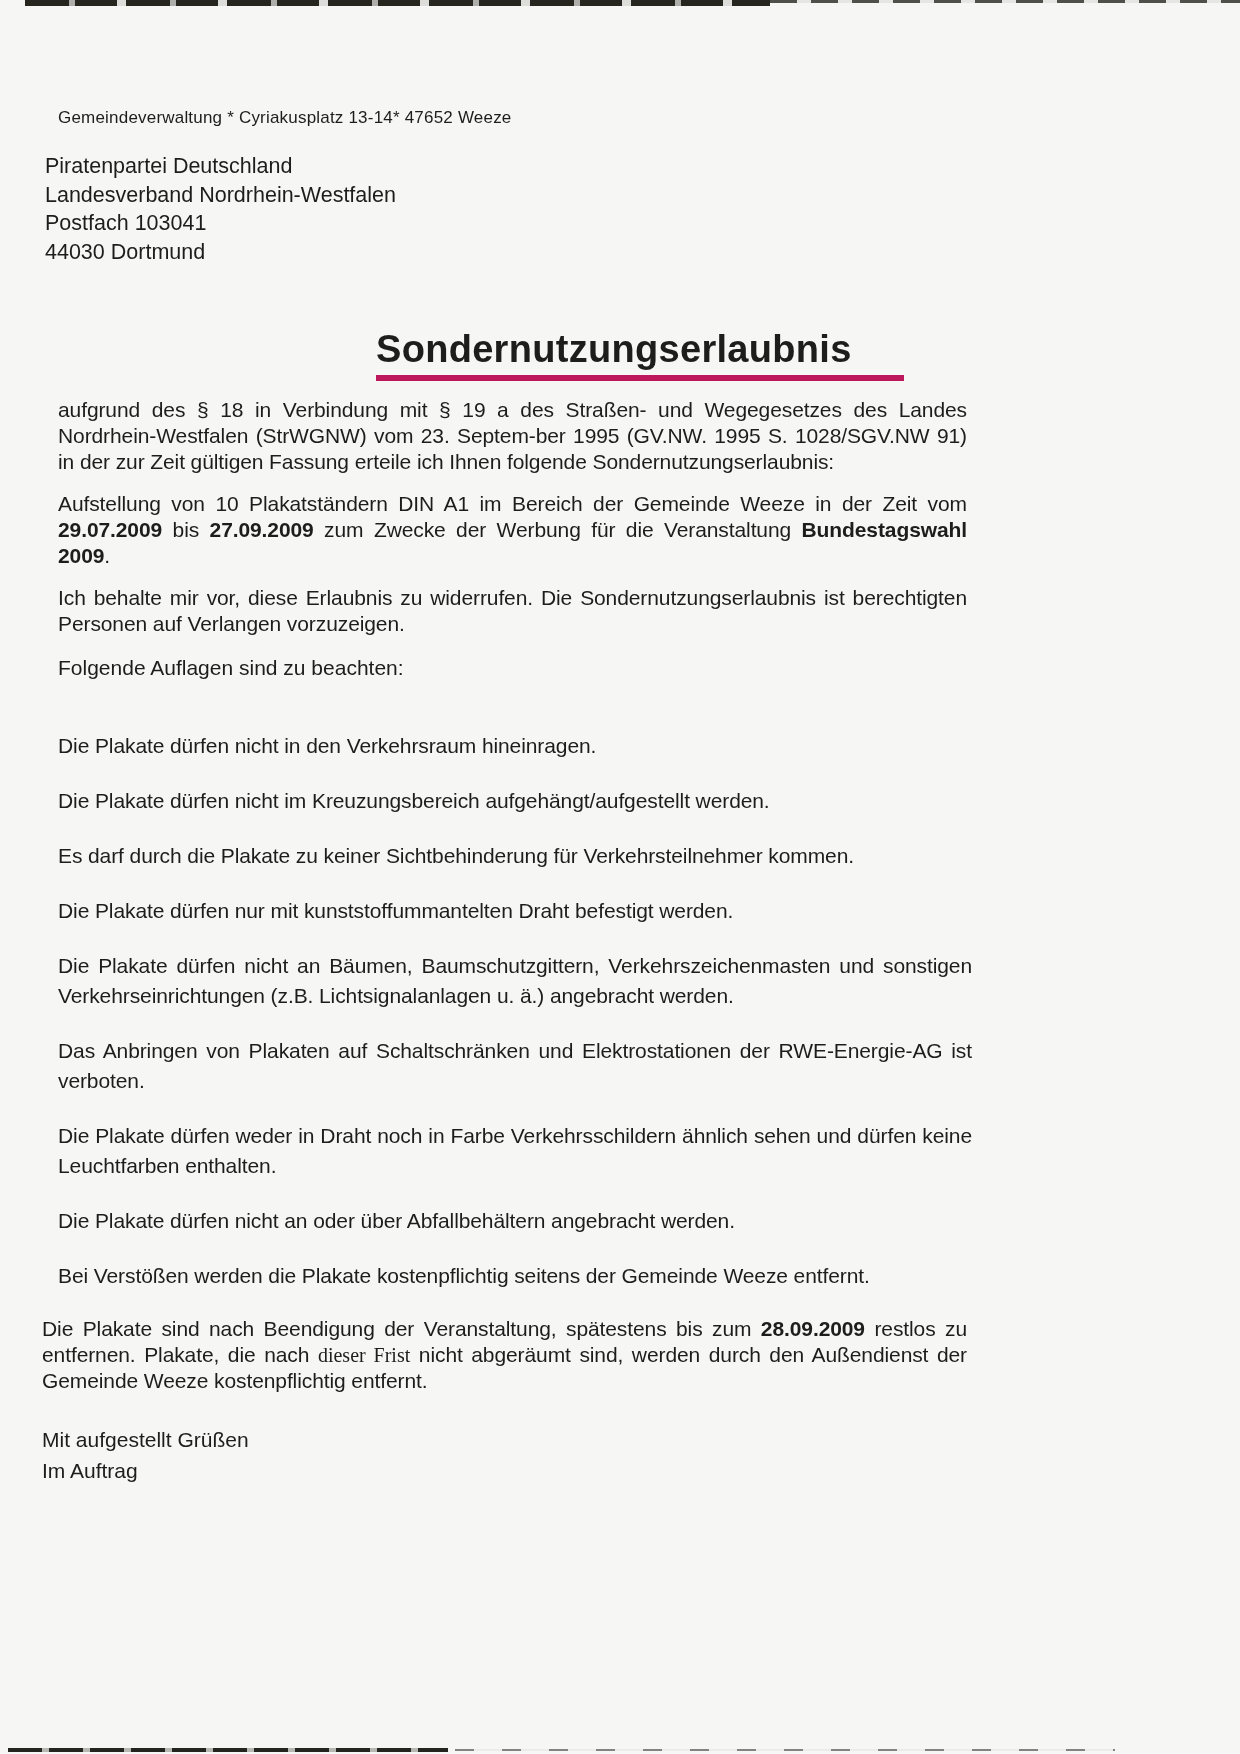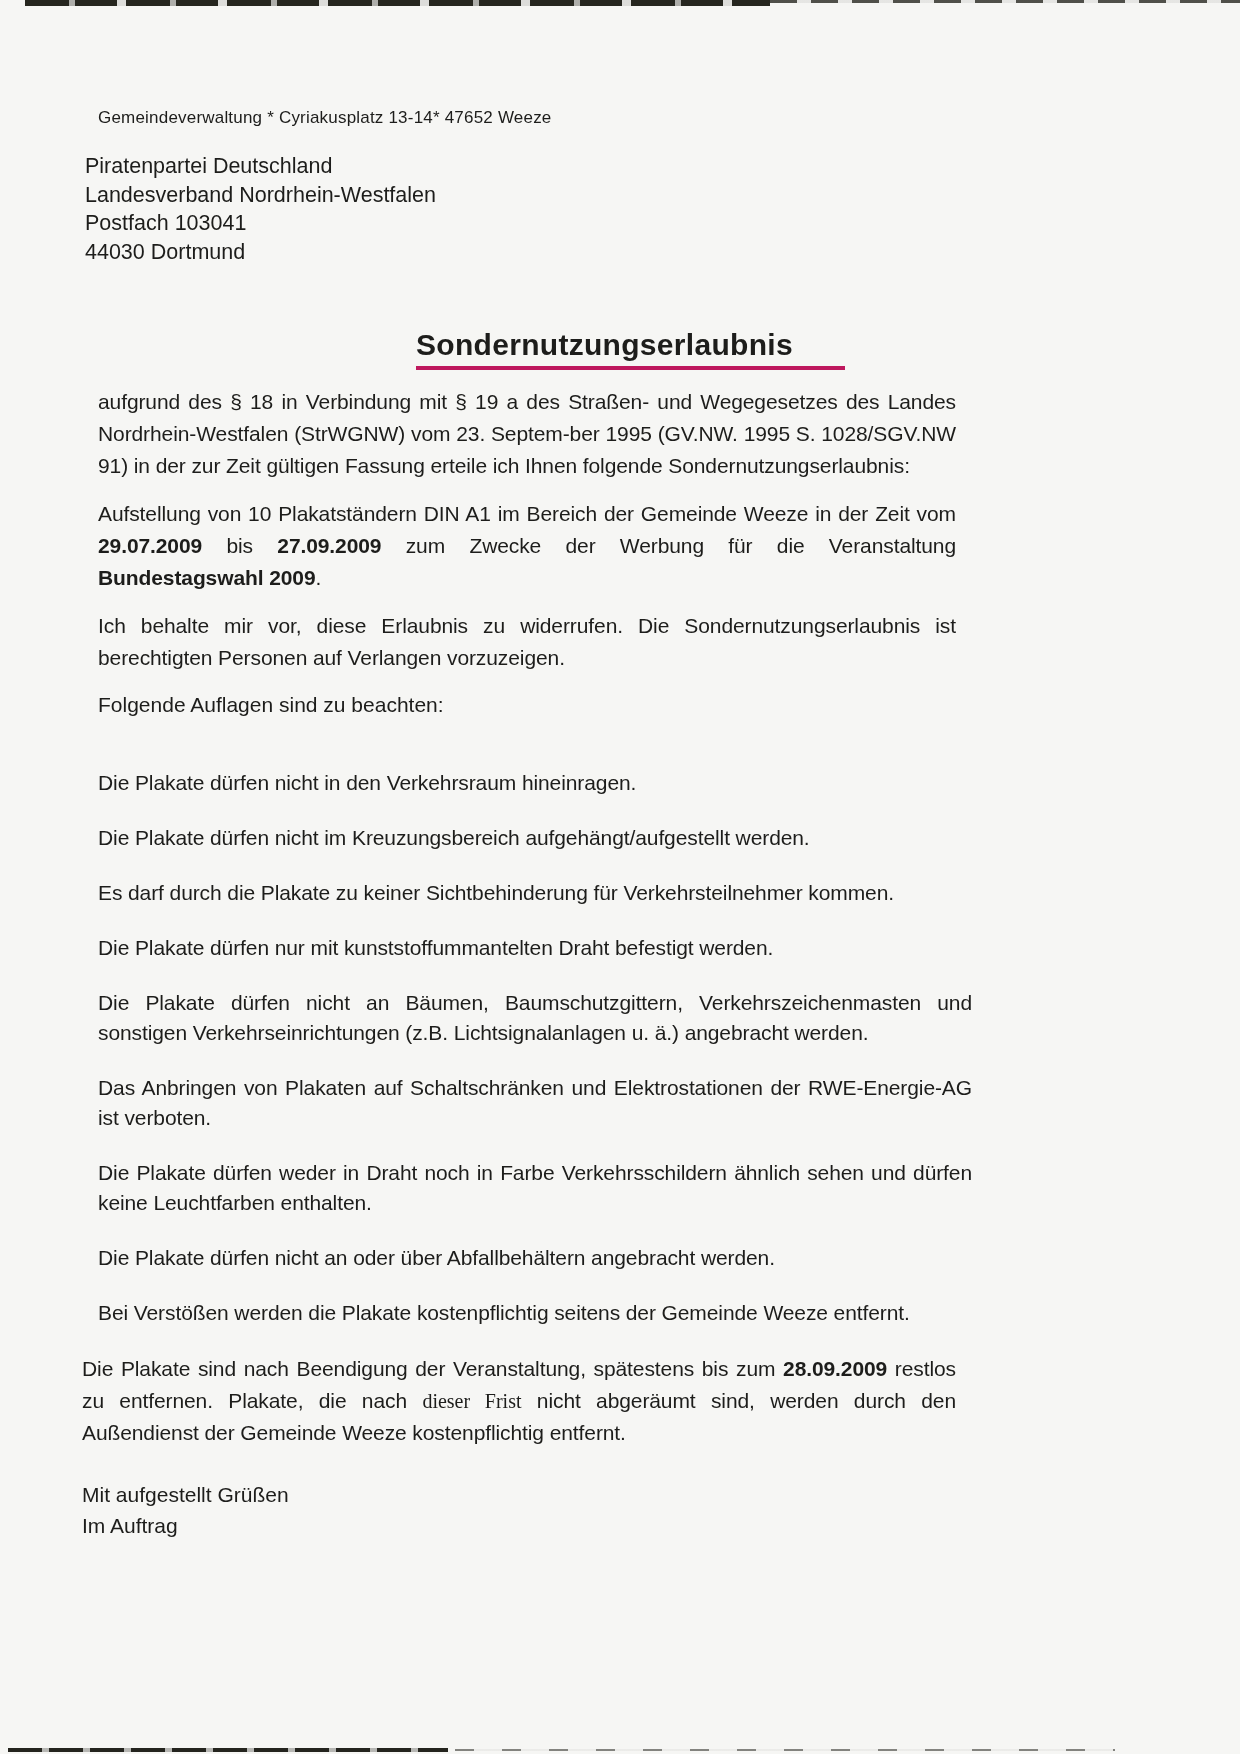--- a/index.html
+++ b/index.html
@@ -13,21 +13,21 @@
     position: relative;
     overflow: hidden;
     font-family: "Liberation Sans", sans-serif;
     color: #1d1d1b;
   }
   .page {
     position: relative;
     width: 1152px;
     height: 1754px;
     box-sizing: border-box;
-    padding: 0 180px 0 98px;
+    padding: 0 180px 0 58px;
     background: #f6f6f4;
   }
 
   
   .artifact-top { position: absolute; top: 0; left: 0; width: 1240px; height: 9px; }
   .artifact-top .seg-a {
     position: absolute; top: 0; left: 25px; width: 745px; height: 6px;
     background: repeating-linear-gradient(90deg,
       #26261f 0 44px, rgba(38,38,31,.35) 44px 50px,
       #26261f 50px 92px, rgba(38,38,31,.12) 92px 101px);
@@ -56,31 +56,31 @@
     letter-spacing: 0.2px;
   }
   .recipient {
     margin: 24px 0 0 -13px;
     font-size: 21.5px;
     line-height: 28.5px;
   }
   .title-row { margin-top: 62px; padding-left: 318px; }
   .doc-title {
     display: inline-block;
-    font-size: 30px;
+    font-size: 38px;
     font-weight: bold;
     letter-spacing: 0.3px;
     padding: 0 52px 4px 0;
-    border-bottom: 4px solid #be185d;
+    border-bottom: 6px solid #be185d;
   }
   .salutation { margin: 38px 0 0 0; font-size: 21px; line-height: 30px; }
   .par {
-    margin: 16px 16px 0 0;
+    margin: 16px 5px 0 0;
     font-size: 21px;
-    line-height: 32px;
+    line-height: 26px;
     letter-spacing: -0.1px;
     text-align: justify;
   }
   .par .run-bold { font-weight: bold; }
   .par .run-serif {
     font-family: "Liberation Serif", serif;
     font-size: 20px;
     letter-spacing: 0;
   }
   .cond-heading { margin: 16px 0 0 0; font-size: 21px; line-height: 30px; }

